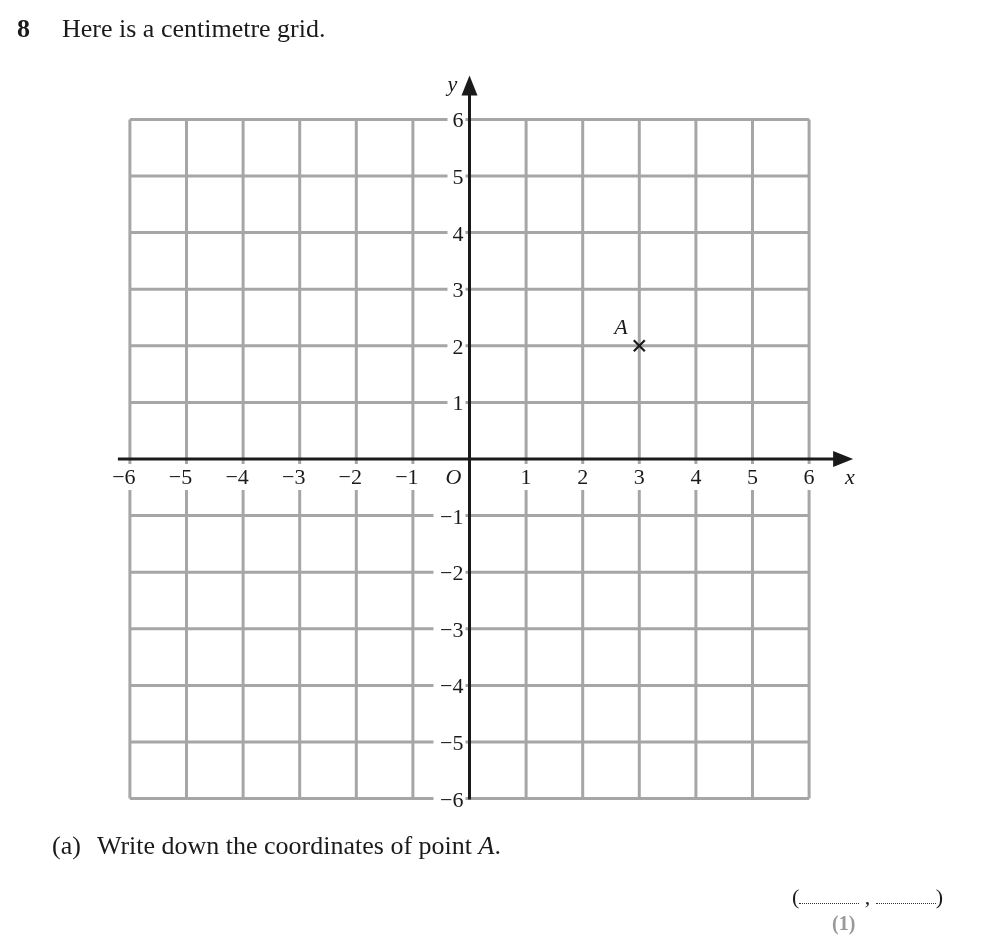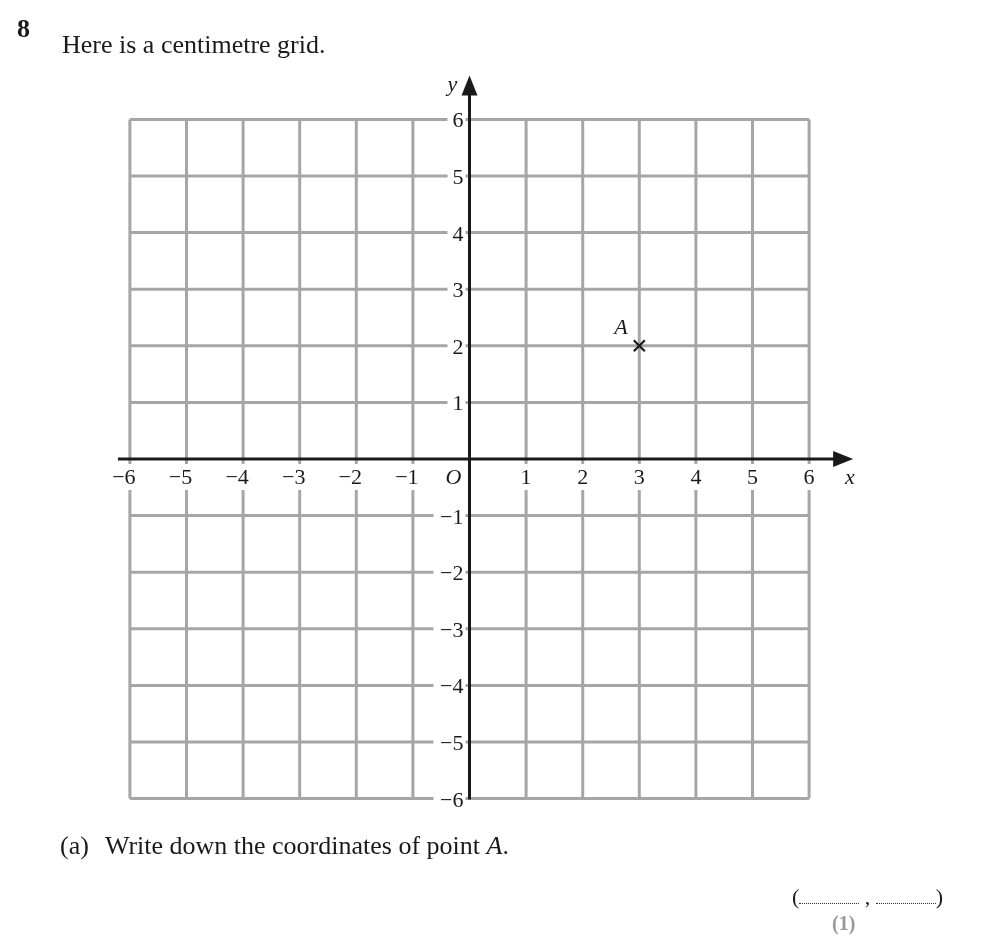--- a/index.html
+++ b/index.html
@@ -1,21 +1,21 @@
 <!DOCTYPE html>
 <html><head>
 <meta charset="utf-8">
 <style>
   html, body { margin:0; padding:0; background:#ffffff; }
   body { width:1000px; height:947px; position:relative; overflow:hidden;
          font-family:"Liberation Serif","DejaVu Serif",serif; color:#1a1a1a; }
   .qnum { position:absolute; left:17px; top:14px; font-size:26px; font-weight:bold; }
-  .qtext { position:absolute; left:62px; top:14px; font-size:26px;margin-top:16px; }
+  .qtext { position:absolute; left:62px; top:14px; font-size:26px; }
   svg.grid { position:absolute; left:0; top:0; }
-  .parta { position:absolute; left:60px; top:831px; font-size:26px; }
+  .parta { position:absolute; left:52px; top:831px; font-size:26px; }
   .parta .label { margin-right:10px; }
   .parta i { font-style:italic; }
   .answer { position:absolute; left:792px; top:884px; font-size:22px; color:#1a1a1a; white-space:nowrap; }
   .answer .dots { display:inline-block; width:60px; border-bottom:1px dotted #333; height:14px; vertical-align:baseline; }
   .marks { position:absolute; left:832px; top:912px; font-size:20px; font-weight:bold; color:#9a9a9a; }
   .lbl { font-family:"Liberation Serif","DejaVu Serif",serif; font-size:22px; fill:#1a1a1a; }
   .lbl-i { font-style:italic; }
 </style>
 </head>
 <body>

